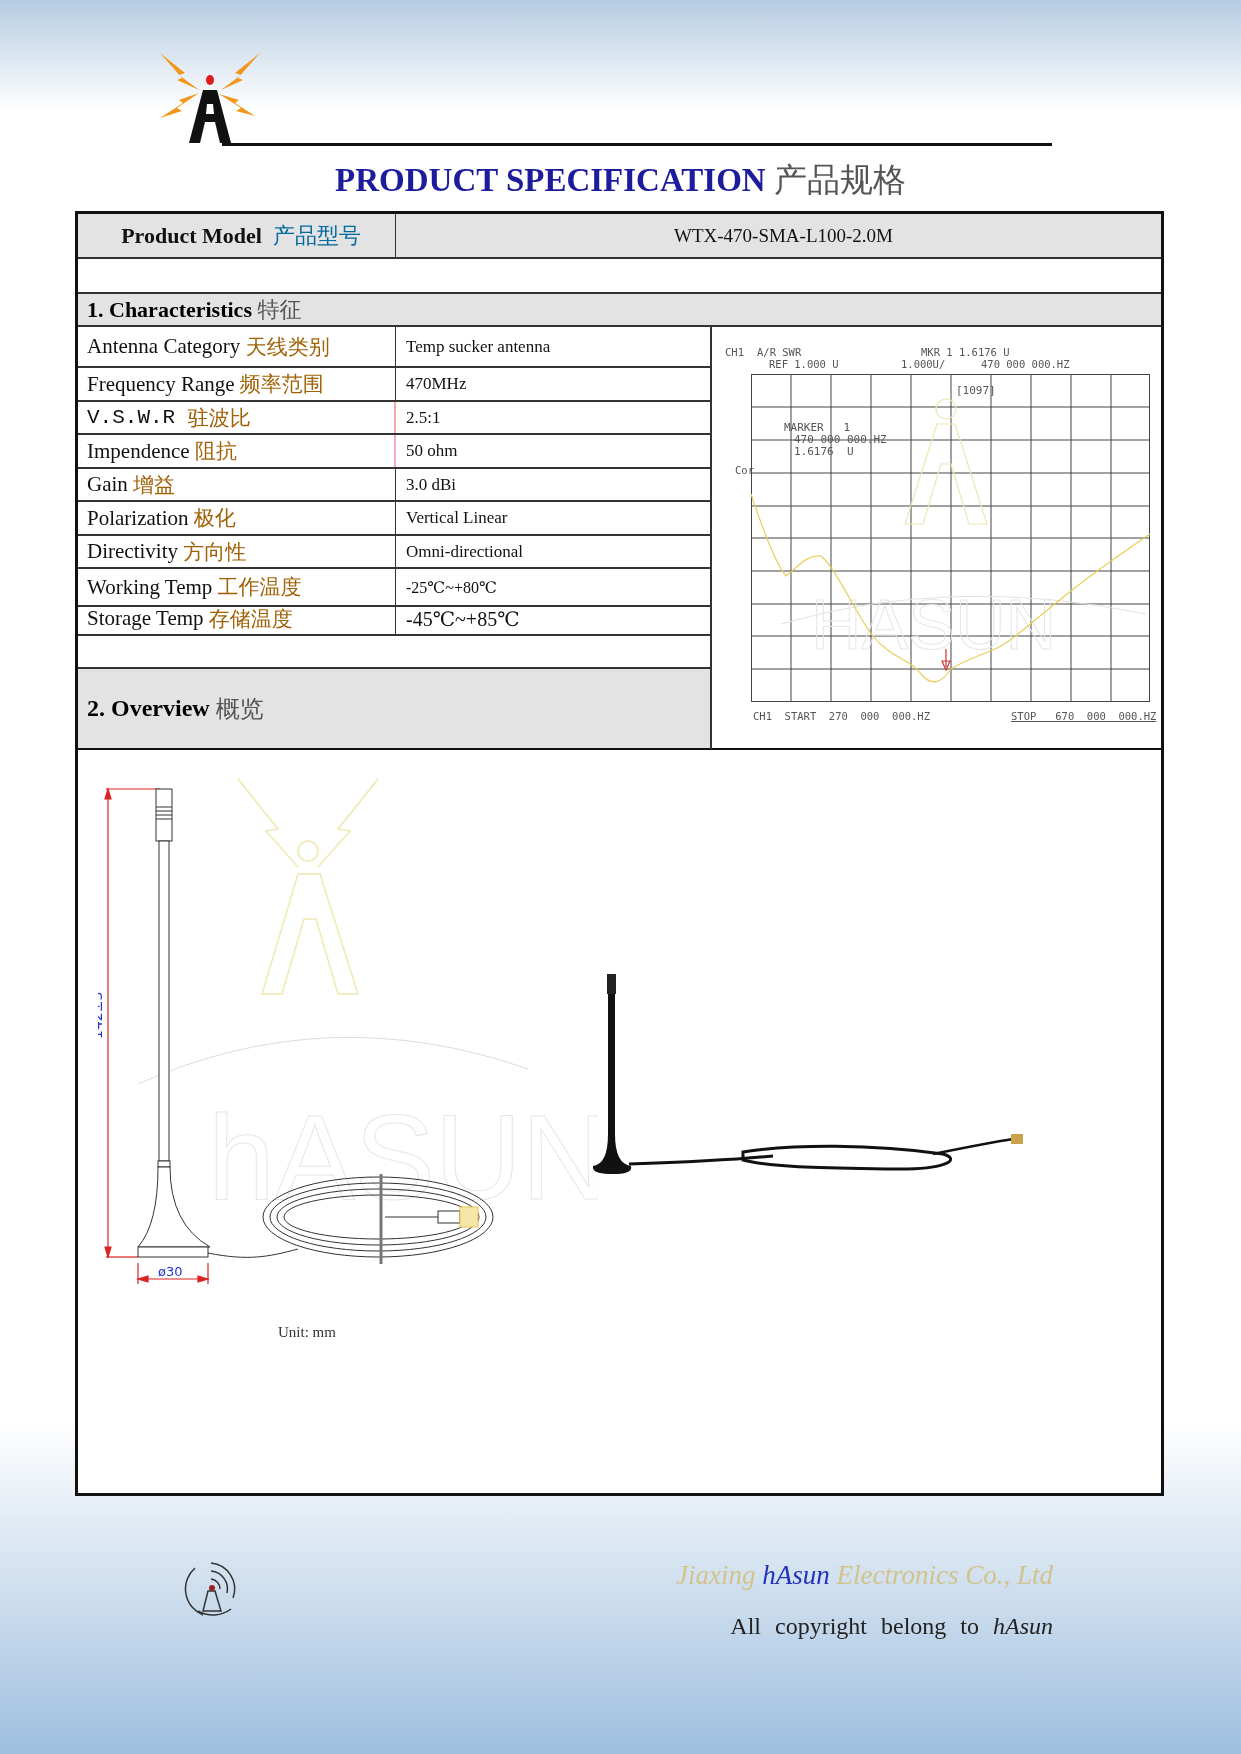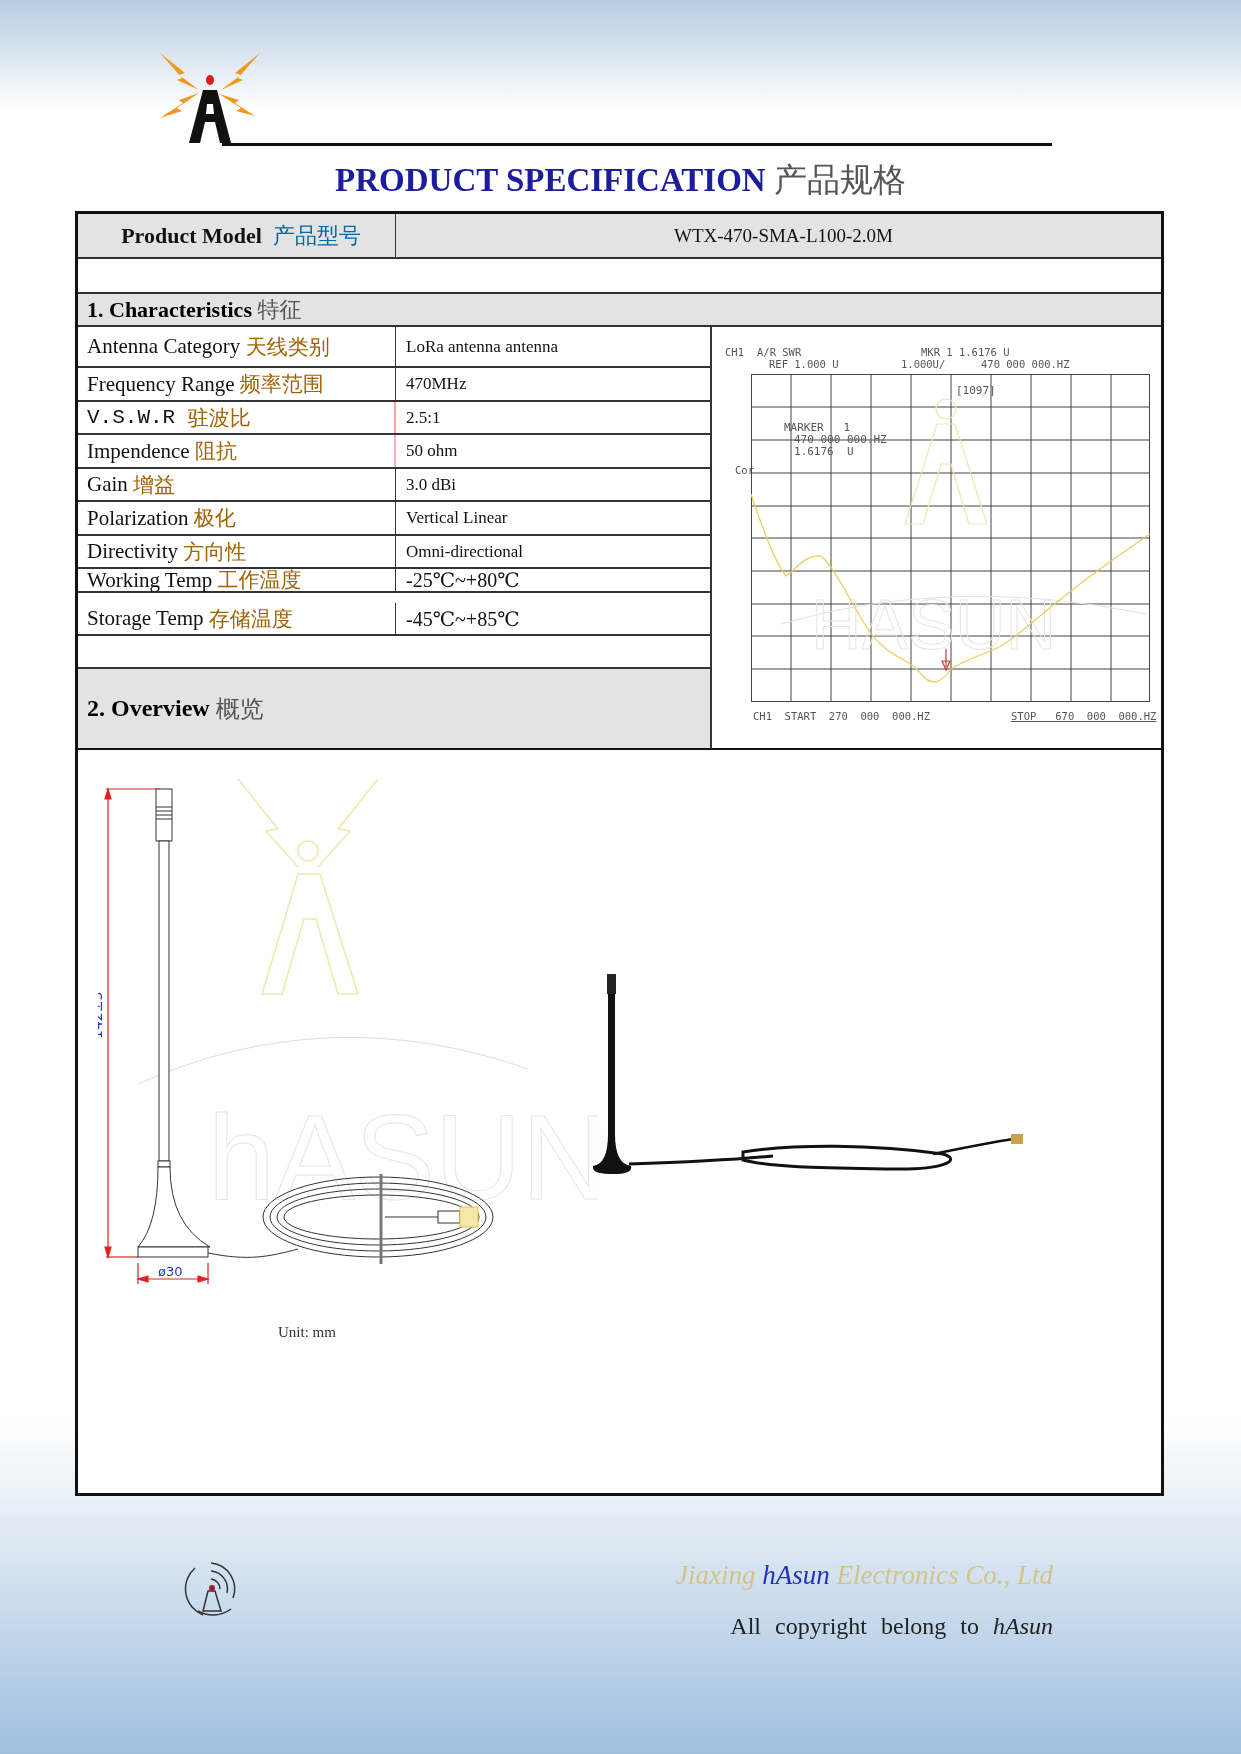--- a/index.html
+++ b/index.html
@@ -62,21 +62,21 @@
   <div class="row line" style="top:45px;height:35px;"></div>
 
   <div class="row gray line" style="top:80px;height:33px;">
     <div class="cell hdr" style="left:0;font-size:22px;">
       <span>1. Characteristics</span>&nbsp;<span class="cn" style="font-weight:normal;">特征</span>
     </div>
   </div>
 
   <div class="row line" style="top:113px;height:41px;width:632px;">
     <div class="cell lbl" style="left:0;width:318px;border-right:1px solid #333;"><span>Antenna Category</span>&nbsp;<span class="cn">天线类别</span></div>
-    <div class="cell val" style="left:318px;right:0;">LoRa antenna antenna</div>
+    <div class="cell val" style="left:318px;right:0;">Temp sucker antenna</div>
   </div>
   <div class="row line" style="top:154px;height:34px;width:632px;">
     <div class="cell lbl" style="left:0;width:318px;border-right:1px solid #333;"><span>Frequency Range</span>&nbsp;<span class="cn">频率范围</span></div>
     <div class="cell val" style="left:318px;right:0;">470MHz</div>
   </div>
   <div class="row line" style="top:188px;height:33px;width:632px;">
     <div class="cell lbl" style="left:0;width:318px;border-right:2px solid #fca5a5;font-family:Liberation Mono, monospace;"><span>V.S.W.R</span>&nbsp;<span class="cn">驻波比</span></div>
     <div class="cell val" style="left:318px;right:0;">2.5:1</div>
   </div>
   <div class="row line" style="top:221px;height:34px;width:632px;">
@@ -88,23 +88,23 @@
     <div class="cell val" style="left:318px;right:0;">3.0 dBi</div>
   </div>
   <div class="row line" style="top:322px;height:33px;width:632px;">
     <div class="cell lbl" style="left:0;width:318px;border-right:1px solid #333;"><span>Directivity</span>&nbsp;<span class="cn">方向性</span></div>
     <div class="cell val" style="left:318px;right:0;">Omni-directional</div>
   </div>
   <div class="row line" style="top:288px;height:34px;width:632px;">
     <div class="cell lbl" style="left:0;width:318px;border-right:1px solid #333;"><span>Polarization</span>&nbsp;<span class="cn">极化</span></div>
     <div class="cell val" style="left:318px;right:0;">Vertical Linear</div>
   </div>
-  <div class="row line" style="top:355px;height:24px;width:632px;">
+  <div class="row line" style="top:355px;height:38px;width:632px;">
     <div class="cell lbl" style="left:0;width:318px;border-right:1px solid #333;"><span>Working Temp</span>&nbsp;<span class="cn">工作温度</span></div>
-    <div class="cell val" style="left:318px;right:16px;font-size:20px;">-25℃~+80℃</div>
+    <div class="cell val" style="left:318px;right:16px;font-size:16px;">-25℃~+80℃</div>
   </div>
   <div class="row line" style="top:389px;height:33px;width:632px;text-align:right;">
     <div class="cell lbl" style="left:0;width:318px;border-right:1px solid #333;"><span>Storage Temp</span>&nbsp;<span class="cn">存储温度</span></div>
     <div class="cell val" style="left:318px;right:0;font-size:20px;">-45℃~+85℃</div>
   </div>
   <div class="row line" style="top:422px;height:33px;width:632px;"></div>
 
   <div class="row gray" style="top:455px;height:81px;width:632px;border-bottom:2px solid #111;">
     <div class="cell hdr" style="left:0;">
       <span>2. Overview</span>&nbsp;<span class="cn" style="font-weight:normal;">概览</span>

